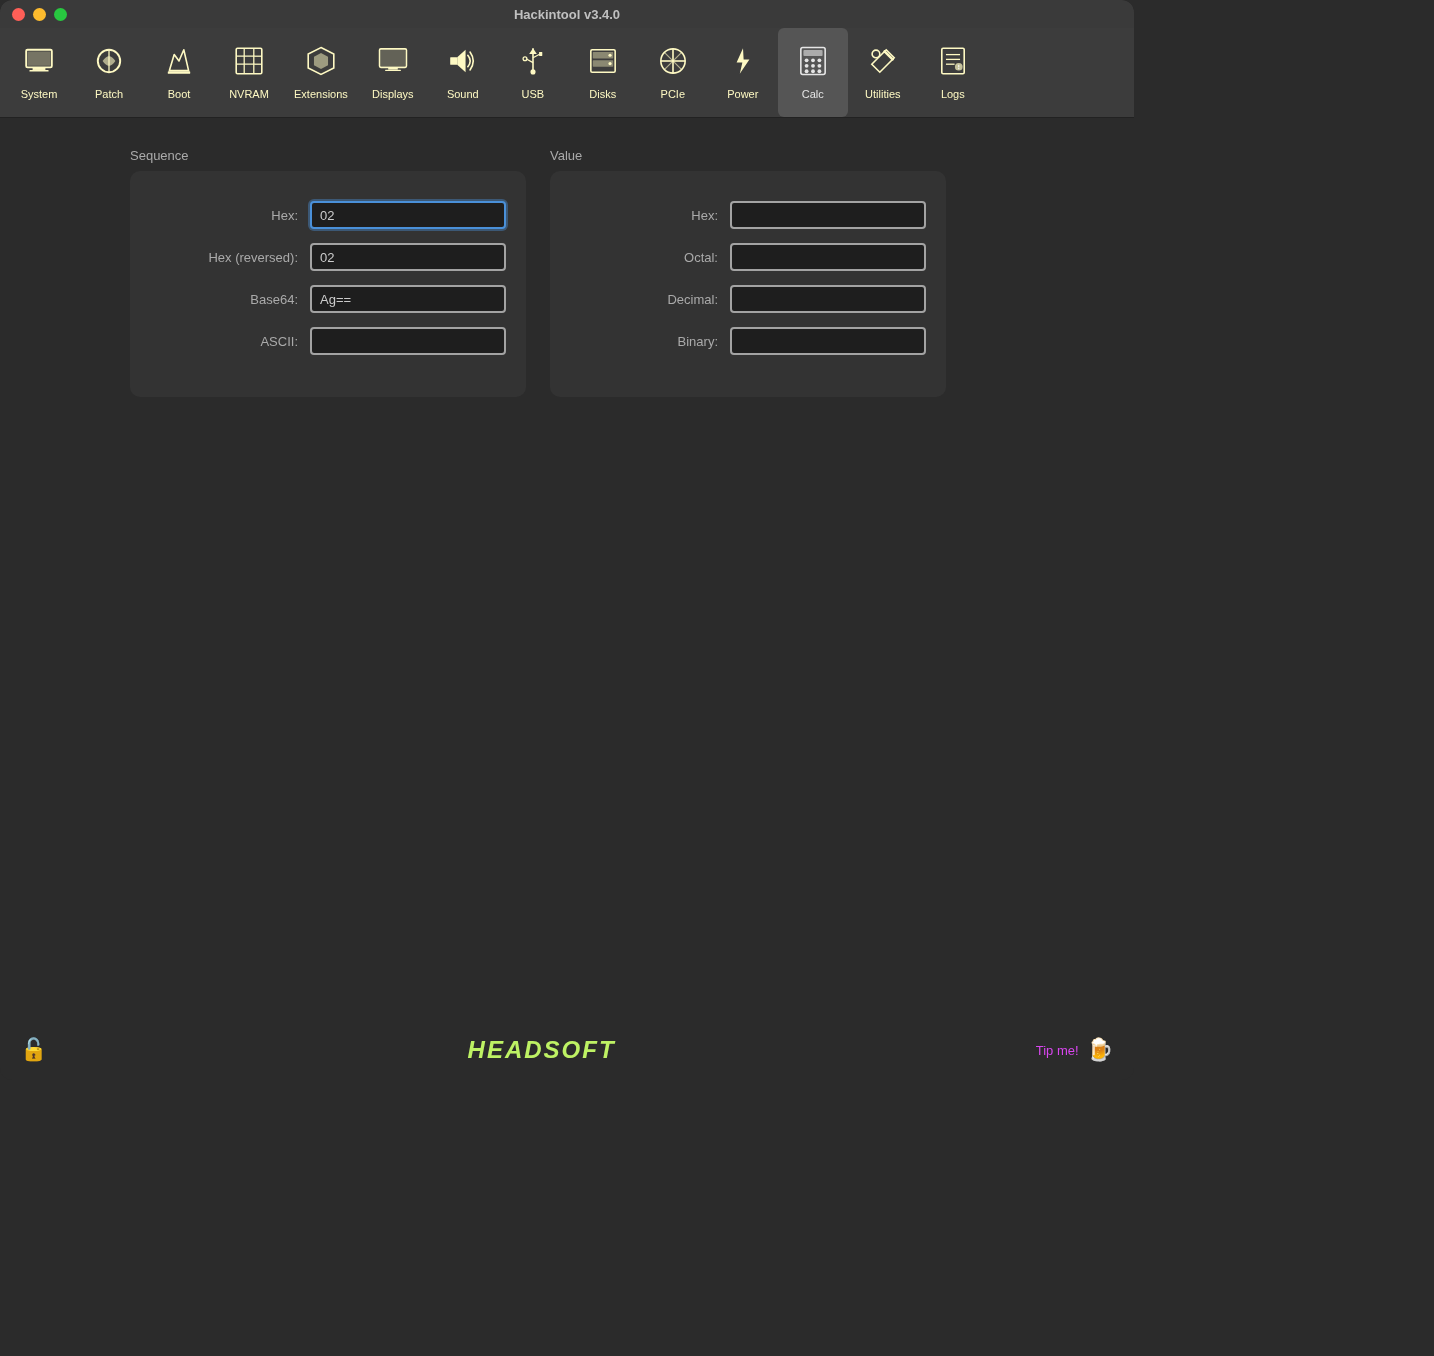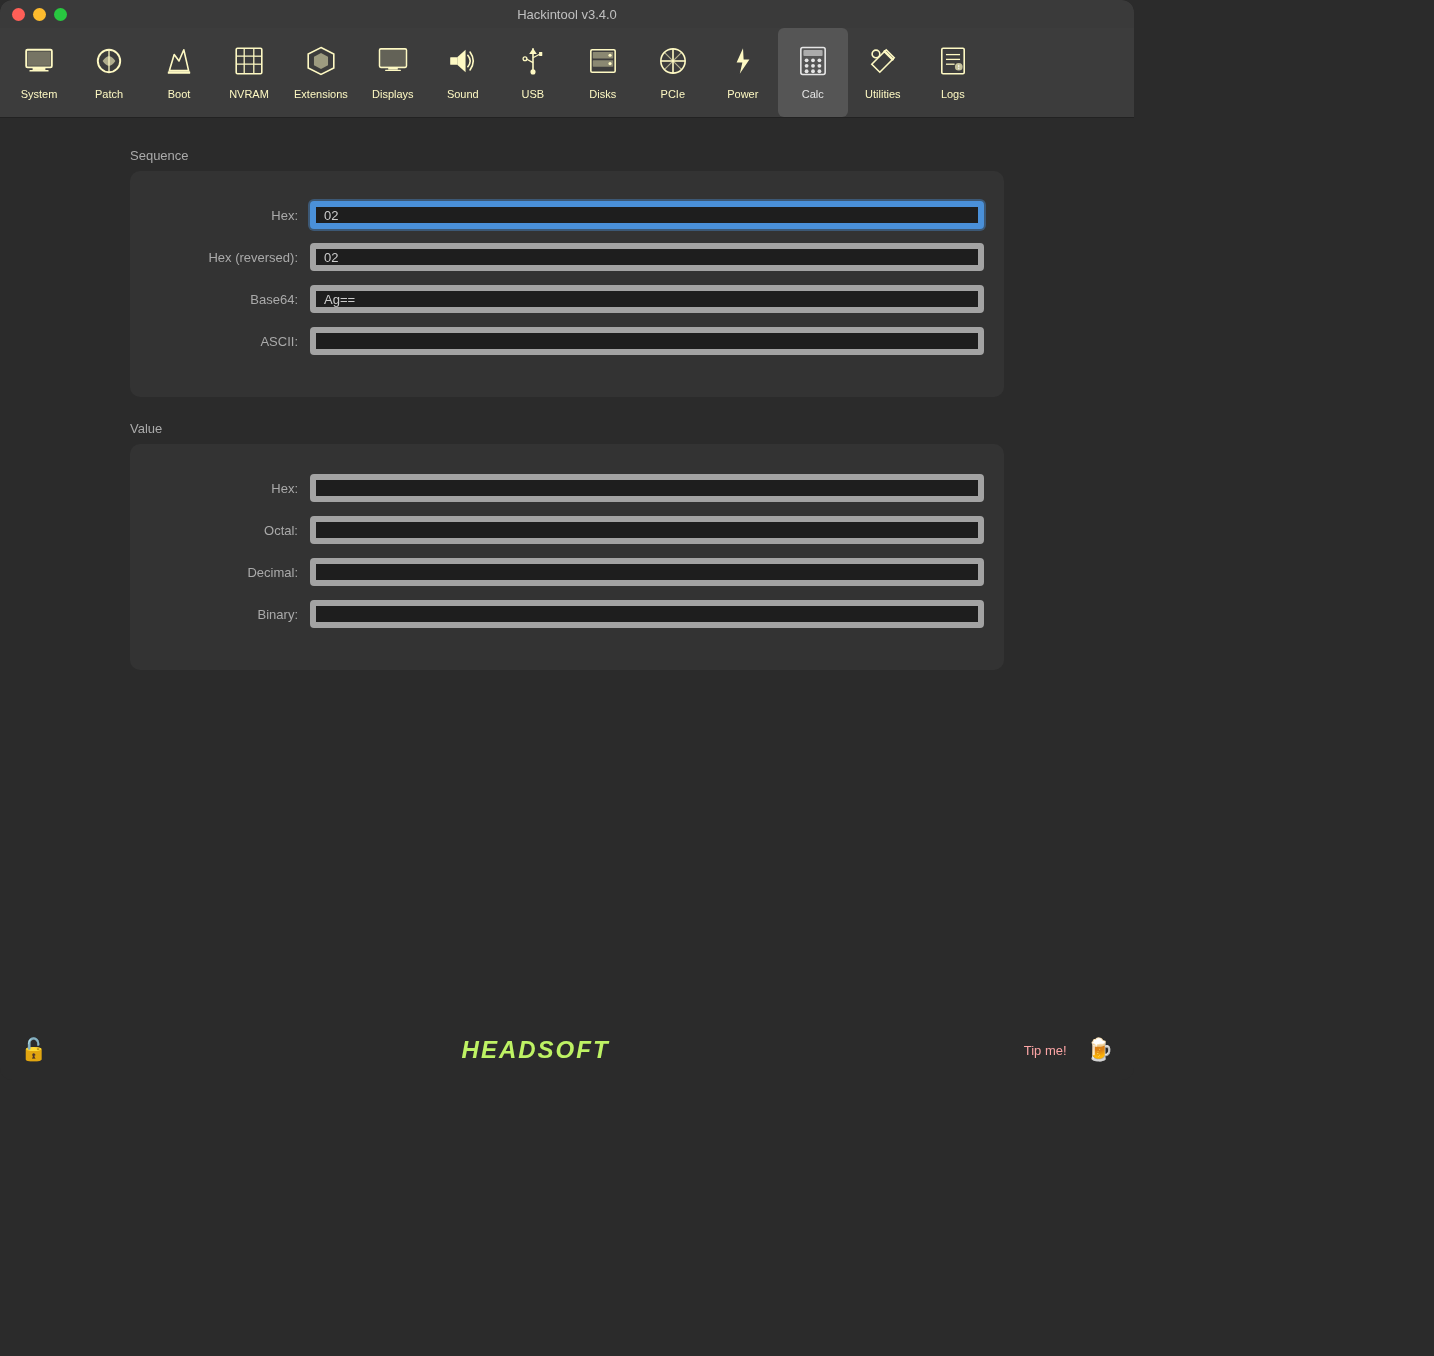--- a/index.html
+++ b/index.html
@@ -41,21 +41,21 @@
       cursor: pointer;
     }
 
     .btn-close { background: #ff5f57; }
     .btn-minimize { background: #febc2e; }
     .btn-maximize { background: #28c840; }
 
     .titlebar-title {
       font-size: 13px;
       color: #c0c0c0;
-      font-weight: 400;
+      font-weight: 700;
     }
 
     
     .toolbar {
       background: #3c3c3c;
       border-bottom: 1px solid #222;
       display: flex;
       align-items: stretch;
       padding: 0 4px;
       height: 90px;
@@ -86,21 +86,21 @@
     }
 
     .toolbar-label {
       font-size: 11px;
     }
 
     
     .main-content {
       padding: 30px 130px;
       display: flex;
-      flex-direction: column;
+      flex-direction: row;
       gap: 24px;
     }
 
     
     .section-label {
       font-size: 13px;
       color: #aaaaaa;
       margin-bottom: 8px;
     }
 
@@ -127,21 +127,21 @@
       width: 160px;
       font-size: 13px;
       color: #aaaaaa;
       padding-right: 12px;
       flex-shrink: 0;
     }
 
     .form-input {
       flex: 1;
       background: #1e1e1e;
-      border: 6px solid #a3a3a3;
+      border: 2px solid #a3a3a3;
       border-radius: 4px;
       color: #cccccc;
       font-size: 13px;
       padding: 5px 8px;
       height: 28px;
       outline: none;
     }
 
     .form-input.active-input {
       border-color: #4a90d9;
@@ -170,23 +170,23 @@
       font-size: 24px;
       font-weight: 700;
       color: #bef264;
       letter-spacing: 2px;
       font-style: italic;
     }
 
     .footer-tip {
       display: flex;
       align-items: center;
-      gap: 20px;
+      gap: 8px;
       font-size: 13px;
-      color: #fca5a5;
+      color: #d946ef;
     }
 
     .beer-icon {
       font-size: 22px;
     }
 
     
     .toolbar-icon svg {
       width: 32px;
       height: 32px;

